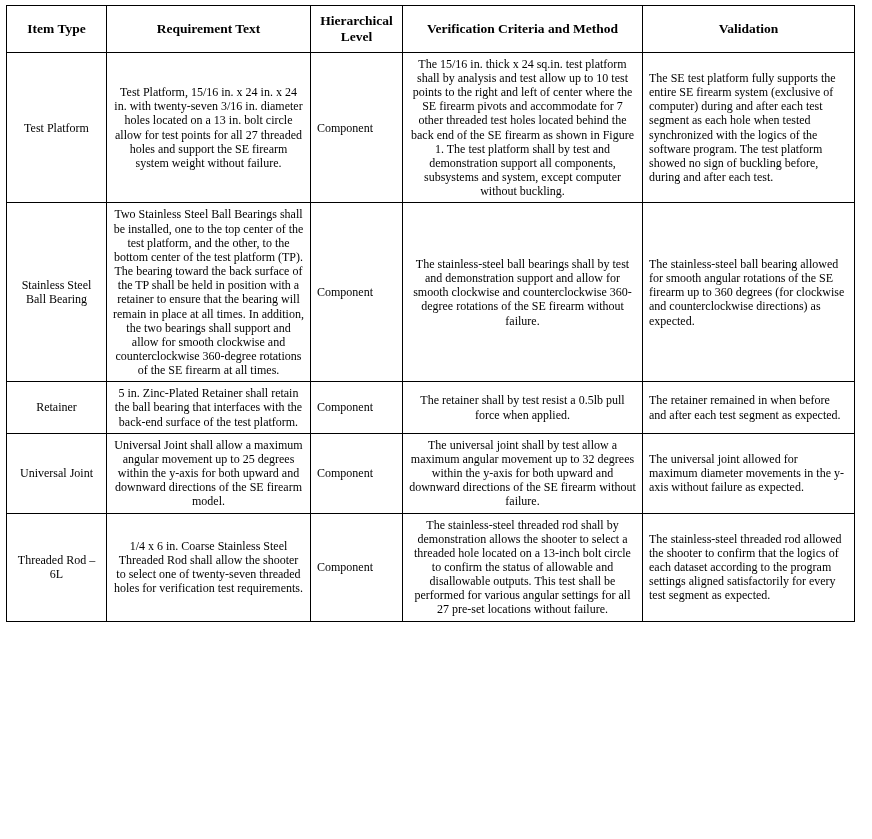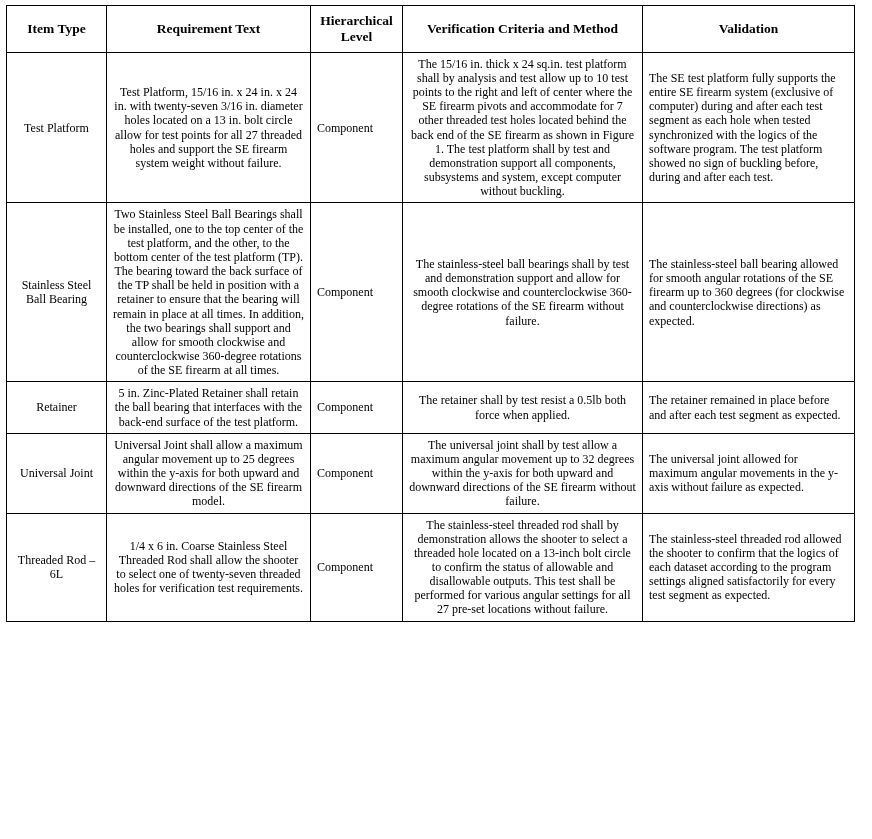--- a/index.html
+++ b/index.html
@@ -99,29 +99,29 @@
         <td class="c-item">Stainless Steel Ball Bearing</td>
         <td class="c-req">Two Stainless Steel Ball Bearings shall be installed, one to the top center of the test platform, and the other, to the bottom center of the test platform (TP). The bearing toward the back surface of the TP shall be held in position with a retainer to ensure that the bearing will remain in place at all times. In addition, the two bearings shall support and allow for smooth clockwise and counterclockwise 360-degree rotations of the SE firearm at all times.</td>
         <td class="c-level">Component</td>
         <td class="c-ver">The stainless-steel ball bearings shall by test and demonstration support and allow for smooth clockwise and counterclockwise 360-degree rotations of the SE firearm without failure.</td>
         <td class="c-val">The stainless-steel ball bearing allowed for smooth angular rotations of the SE firearm up to 360 degrees (for clockwise and counterclockwise directions) as expected.</td>
       </tr>
       <tr>
         <td class="c-item">Retainer</td>
         <td class="c-req">5 in. Zinc-Plated Retainer shall retain the ball bearing that interfaces with the back-end surface of the test platform.</td>
         <td class="c-level">Component</td>
-        <td class="c-ver">The retainer shall by test resist a 0.5lb both force when applied.</td>
-        <td class="c-val">The retainer remained in place before and after each test segment as expected.</td>
+        <td class="c-ver">The retainer shall by test resist a 0.5lb pull force when applied.</td>
+        <td class="c-val">The retainer remained in when before and after each test segment as expected.</td>
       </tr>
       <tr>
         <td class="c-item">Universal Joint</td>
         <td class="c-req">Universal Joint shall allow a maximum angular movement up to 25 degrees within the y-axis for both upward and downward directions of the SE firearm model.</td>
         <td class="c-level">Component</td>
         <td class="c-ver">The universal joint shall by test allow a maximum angular movement up to 32 degrees within the y-axis for both upward and downward directions of the SE firearm without failure.</td>
-        <td class="c-val">The universal joint allowed for maximum angular movements in the y-axis without failure as expected.</td>
+        <td class="c-val">The universal joint allowed for maximum diameter movements in the y-axis without failure as expected.</td>
       </tr>
       <tr>
         <td class="c-item">Threaded Rod – 6L</td>
         <td class="c-req">1/4 x 6 in. Coarse Stainless Steel Threaded Rod shall allow the shooter to select one of twenty-seven threaded holes for verification test requirements.</td>
         <td class="c-level">Component</td>
         <td class="c-ver">The stainless-steel threaded rod shall by demonstration allows the shooter to select a threaded hole located on a 13-inch bolt circle to confirm the status of allowable and disallowable outputs. This test shall be performed for various angular settings for all 27 pre-set locations without failure.</td>
         <td class="c-val">The stainless-steel threaded rod allowed the shooter to confirm that the logics of each dataset according to the program settings aligned satisfactorily for every test segment as expected.</td>
       </tr>
     </tbody>
   </table>

